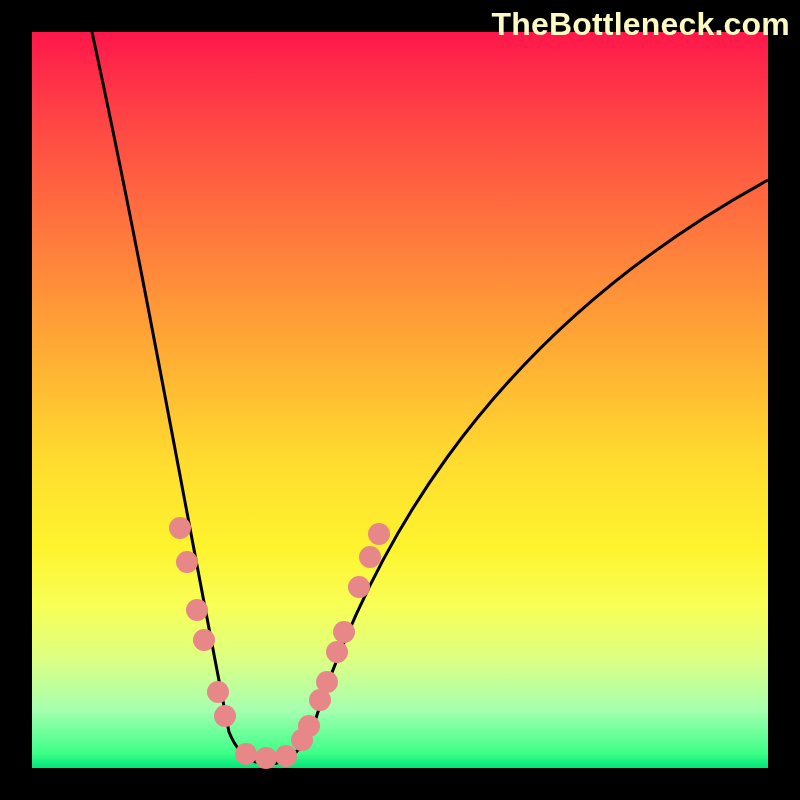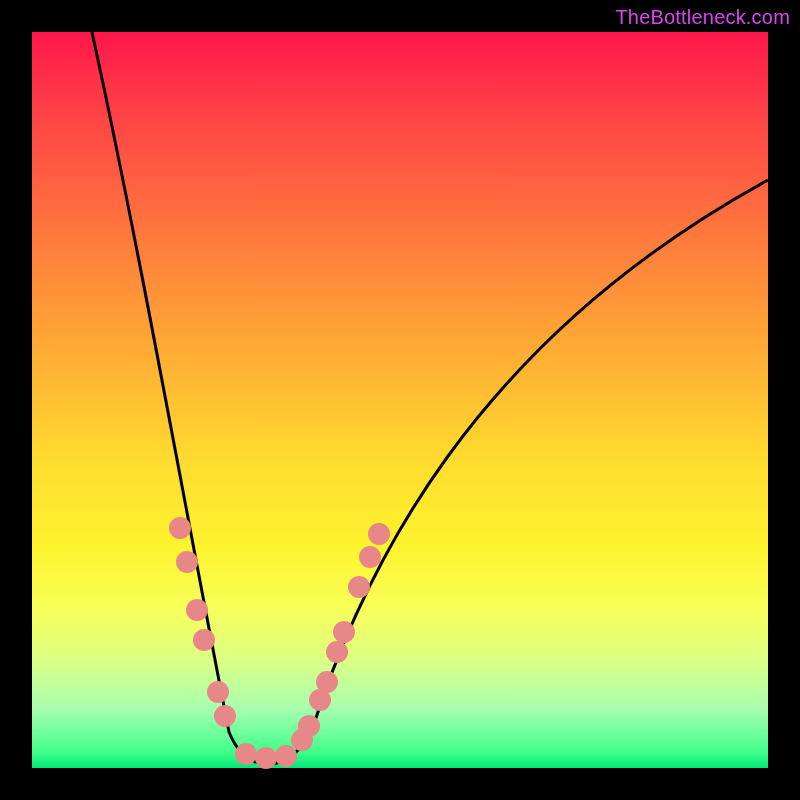--- a/index.html
+++ b/index.html
@@ -29,23 +29,23 @@
       #deff82 85%,
       #a7ffb0 92%,
       #3dff88 98%,
       #00e676 100%
     );
   }
   .watermark {
     position: absolute;
     top: 6px;
     right: 10px;
-    color: #d946ef;
-    font-size: 20px;
-    font-weight: 400;
+    color: #fef9c3;
+    font-size: 32px;
+    font-weight: 700;
     letter-spacing: 0.2px;
     z-index: 5;
   }
   svg.curve {
     position: absolute;
     left: 0;
     top: 0;
     width: 736px;
     height: 736px;
     overflow: visible;

